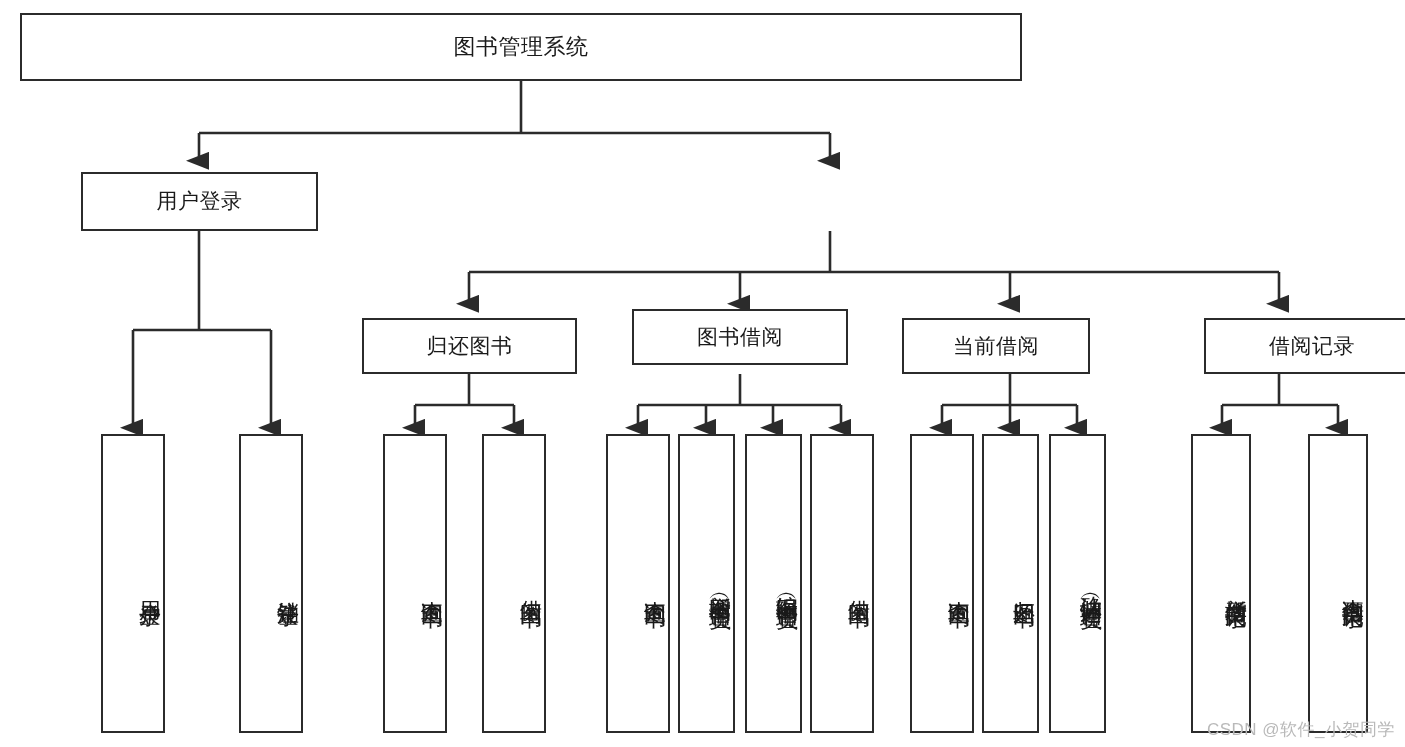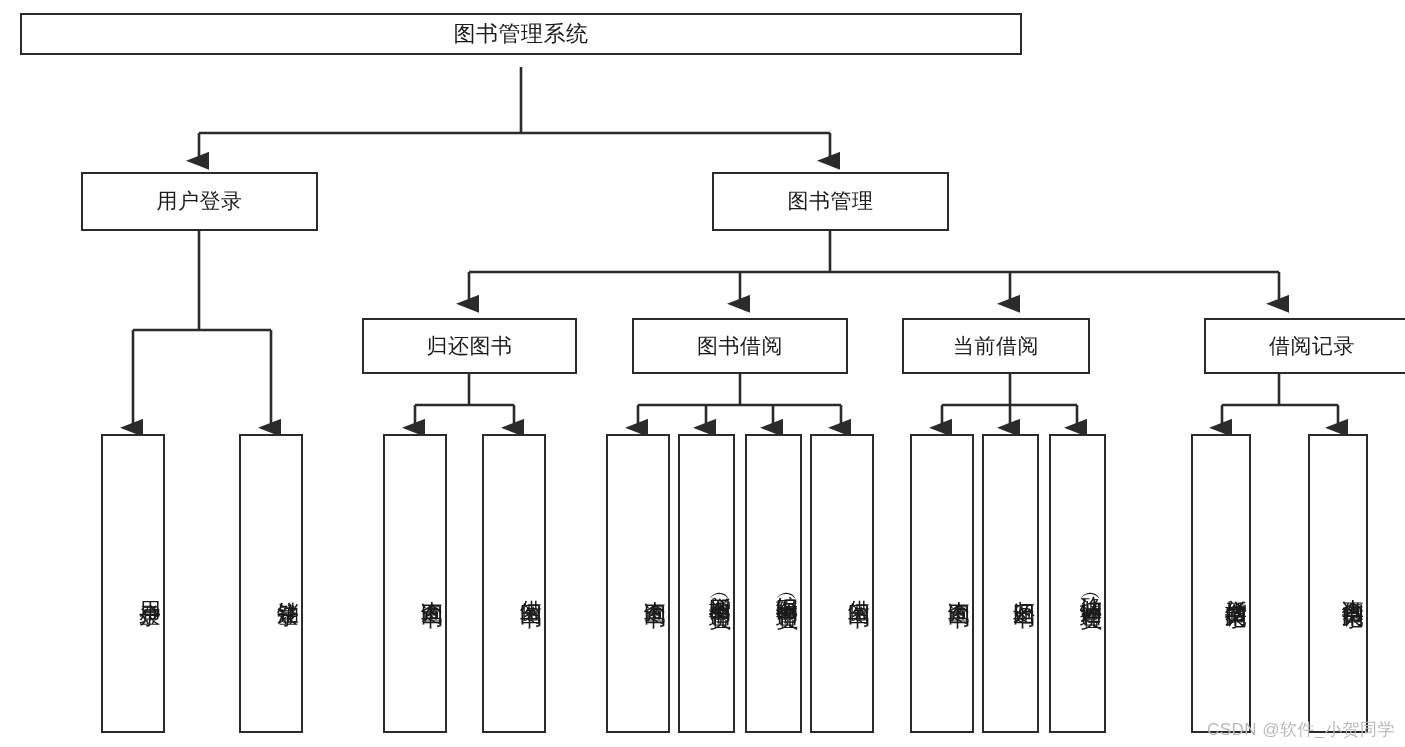--- a/index.html
+++ b/index.html
@@ -120,35 +120,32 @@
       <path d="M1010,405 L1010,427" marker-end="url(#arrow)"></path>
       <path d="M1077,405 L1077,427" marker-end="url(#arrow)"></path>
 
       <path d="M1279,374 L1279,405"></path>
       <path d="M1222,405 L1338,405"></path>
       <path d="M1222,405 L1222,427" marker-end="url(#arrow)"></path>
       <path d="M1338,405 L1338,427" marker-end="url(#arrow)"></path>
     </g>
   </svg>
 
-  <div class="node node-h node-root" style="left:20px; top:13px; width:1002px; height:42px;">
+  <div class="node node-h node-root" style="left:20px; top:13px; width:1002px; height:68px;">
     <span>图书管理系统</span>
   </div>
 
   <div class="node node-h" style="left:81px; top:172px; width:237px; height:59px;">
     <span>用户登录</span>
   </div>
-  <div class="node node-h" style="left:712px; top:172px; width:237px; height:59px;">
-    <span>图书管理</span>
-  </div>
 
   <div class="node node-h" style="left:362px; top:318px; width:215px; height:56px;">
     <span>归还图书</span>
   </div>
-  <div class="node node-h" style="left:632px; top:318px; width:216px; height:56px;">
+  <div class="node node-h" style="left:632px; top:309px; width:216px; height:56px;">
     <span>图书借阅</span>
   </div>
   <div class="node node-h" style="left:902px; top:318px; width:188px; height:56px;">
     <span>当前借阅</span>
   </div>
   <div class="node node-h" style="left:1172px; top:318px; width:216px; height:56px;margin-left:32px;">
     <span>借阅记录</span>
   </div>
 
   <div class="node node-v" style="left:101px; top:434px; width:64px; height:299px;">

